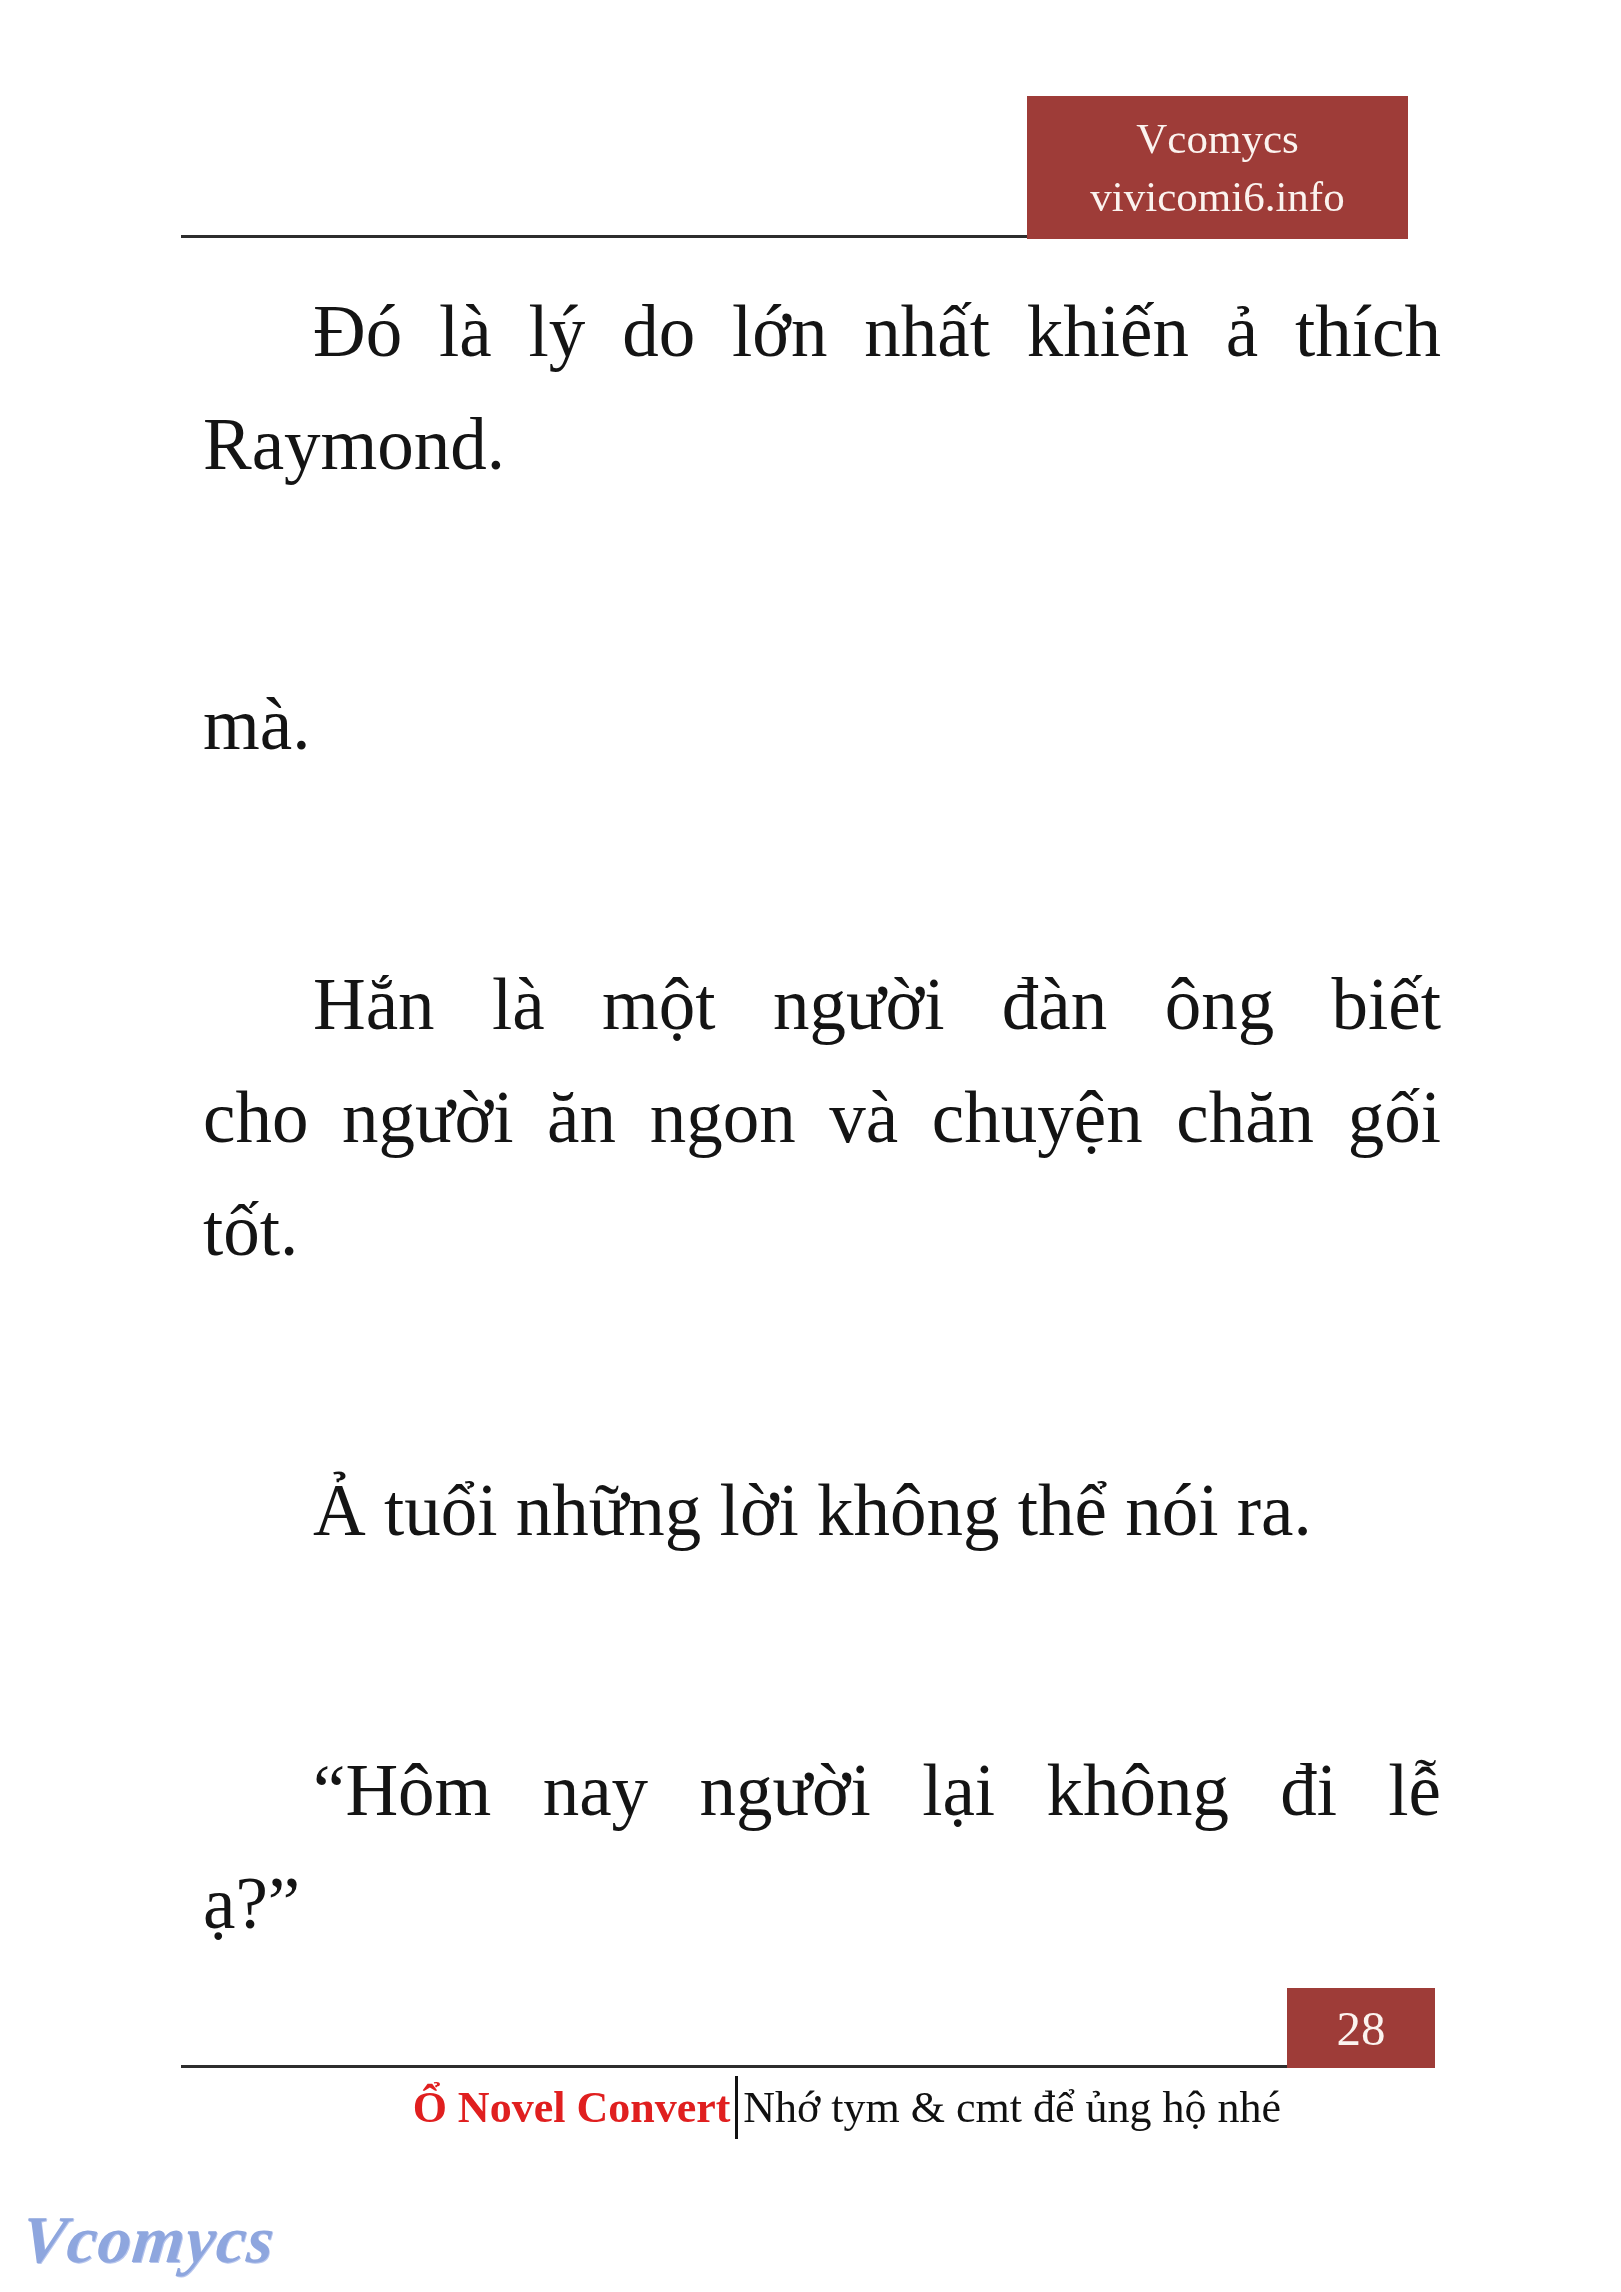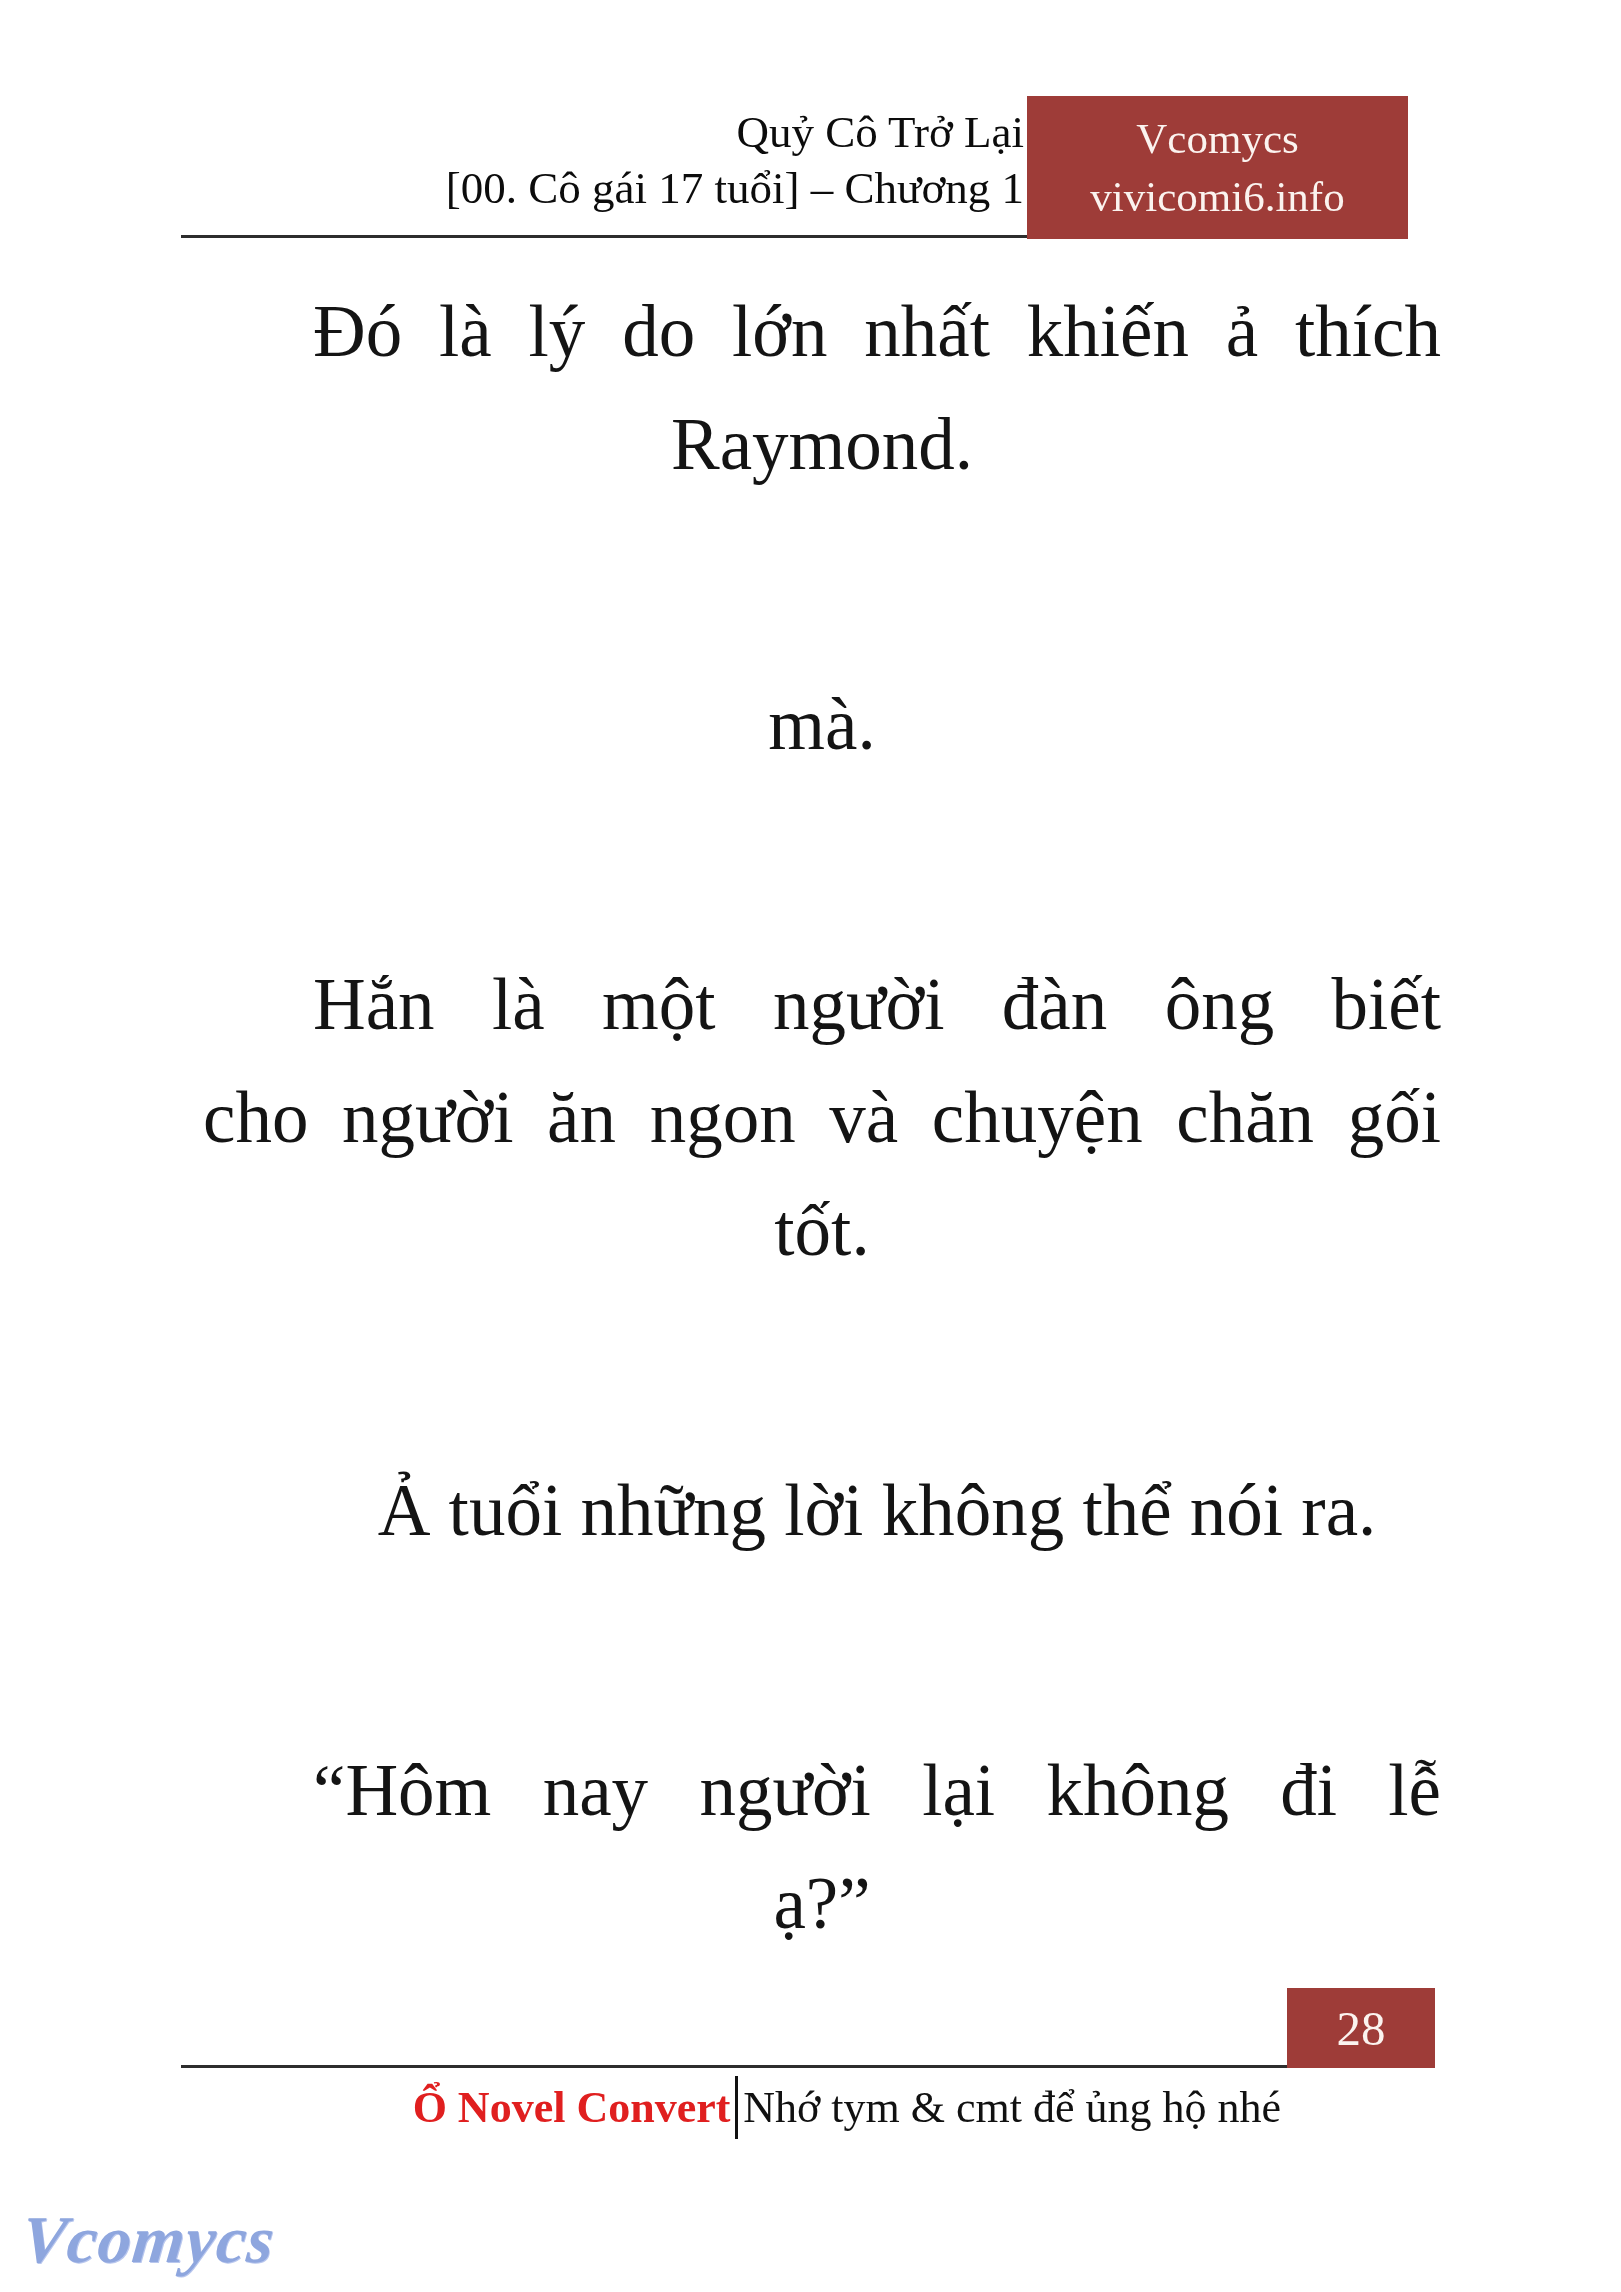--- a/index.html
+++ b/index.html
@@ -39,21 +39,21 @@
 
   
   .body-text {
     position:absolute; left:193px; top:275px;
     width:1238px;
     font-size:73px; line-height:113px;
     color:#141414;
     margin-left:10px;
   }
   .para { margin:0 0 167px 0; }
-  .line { display:block;text-align:center; }
+  .line { display:block; }
   .line.j { text-align:justify; text-align-last:justify; text-justify:inter-word; }
   .line.first { padding-left:110px; }
 
   
   .footer-rule {
     position:absolute; left:181px; top:2065px;
     width:1106px; height:2.9px;
     background:#2d2d2d;
   }
   .footer-content {
@@ -83,24 +83,20 @@
     color:#8ea6de;
     transform:skewX(-6deg);
     text-shadow:1px 1px 0 #b9c7ee;
   }
 </style>
 </head>
 <body>
 
 <div class="page">
 
-  <div class="header-text">
-    <div>Quỷ Cô Trở Lại</div>
-    <div>[00. Cô gái 17 tuổi] – Chương 1</div>
-  </div>
 
   <div class="brand-box">
     <div>Vcomycs</div>
     <div>vivicomi6.info</div>
   </div>
 
   <div class="header-rule"></div>
 
   <div class="body-text">
 

